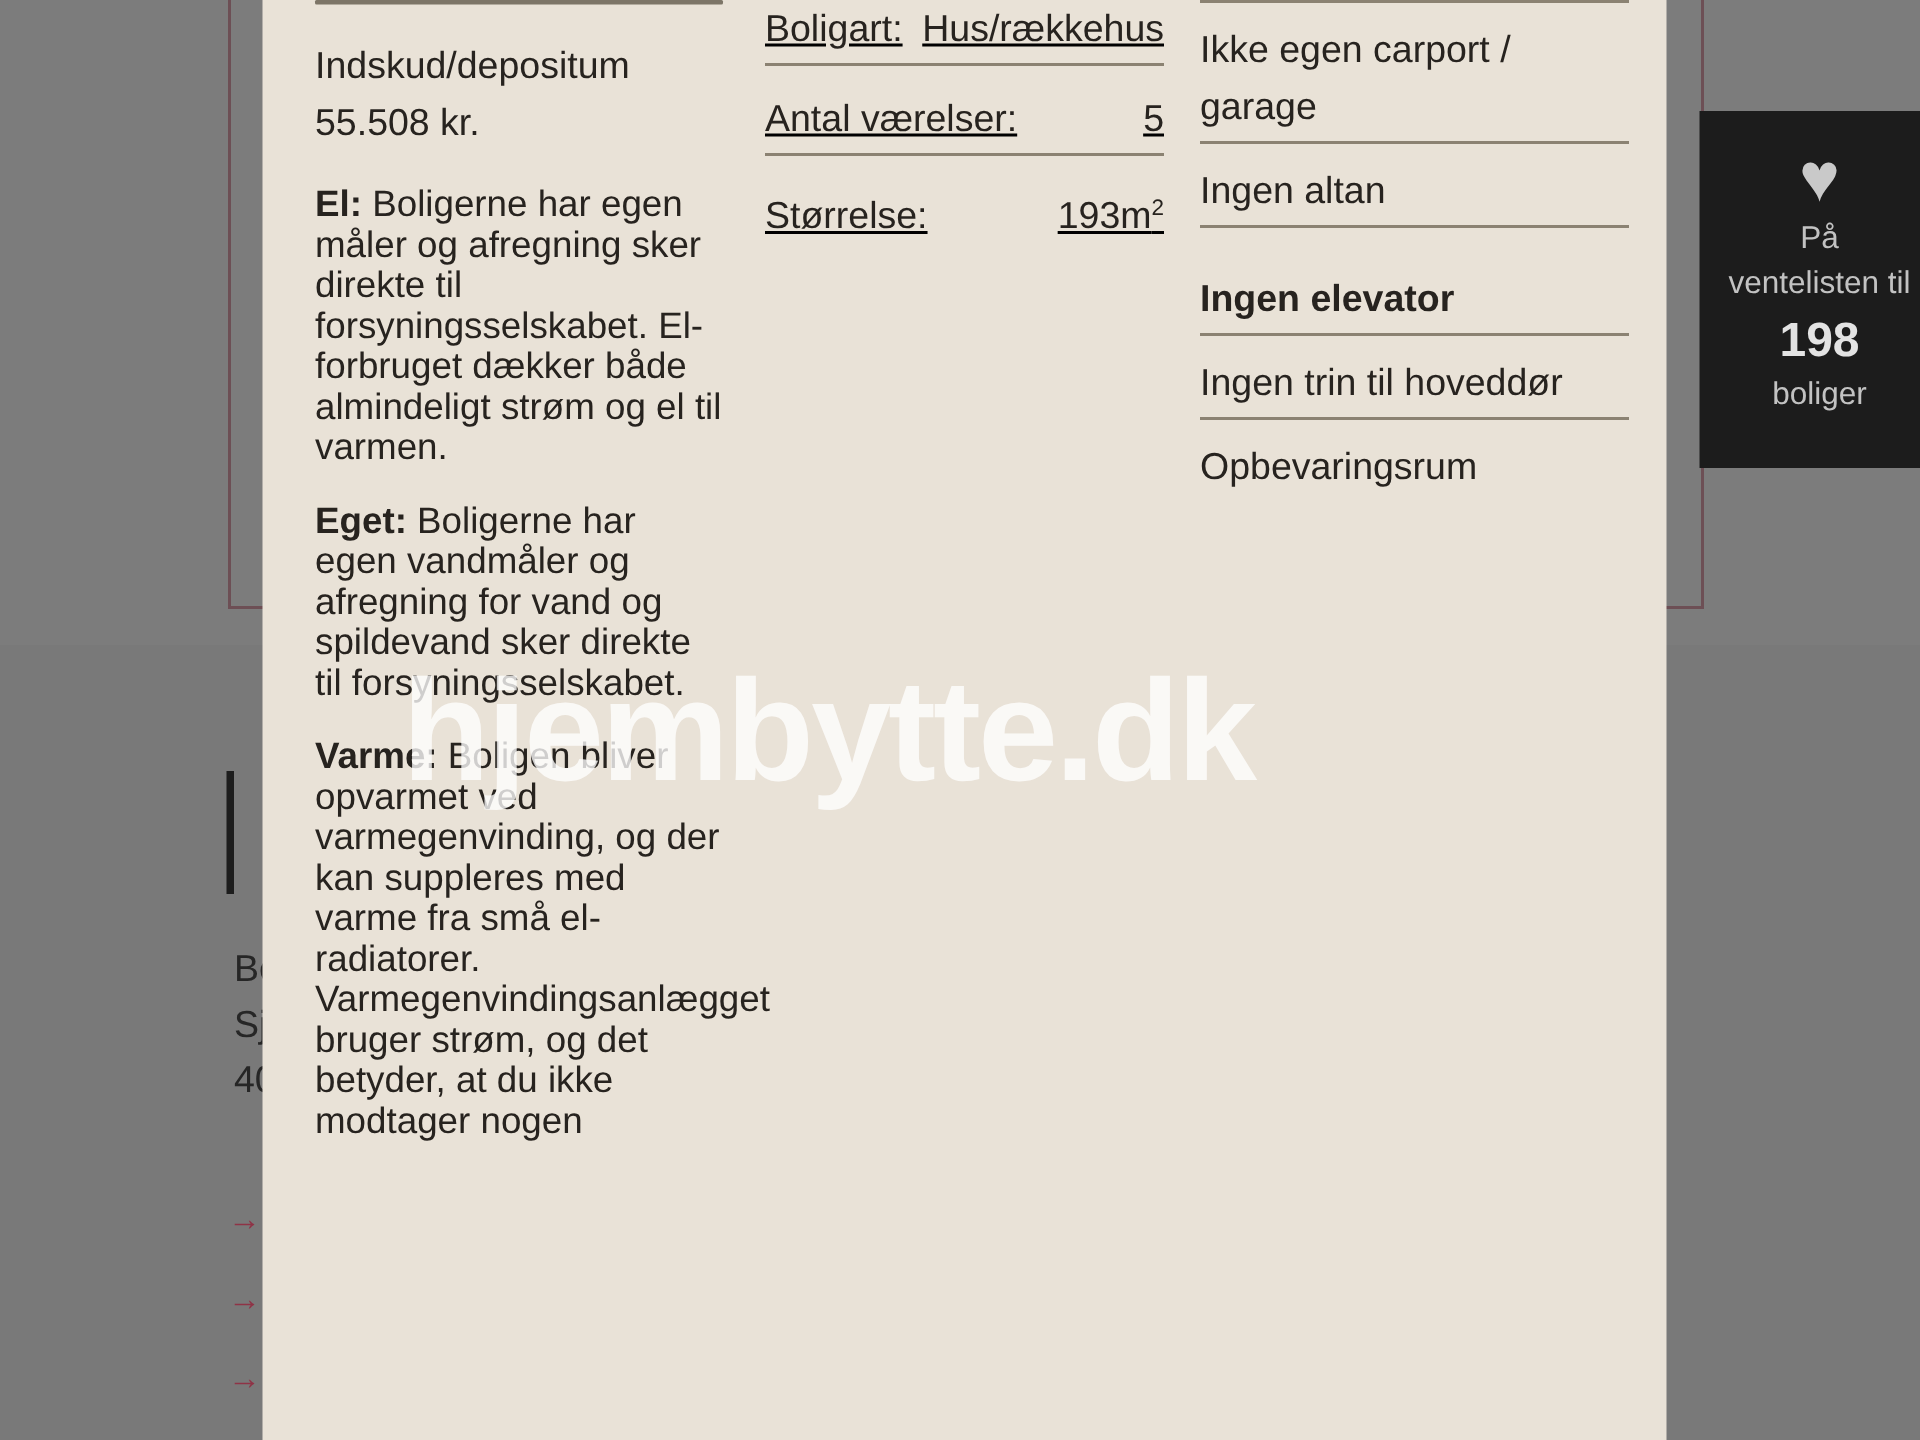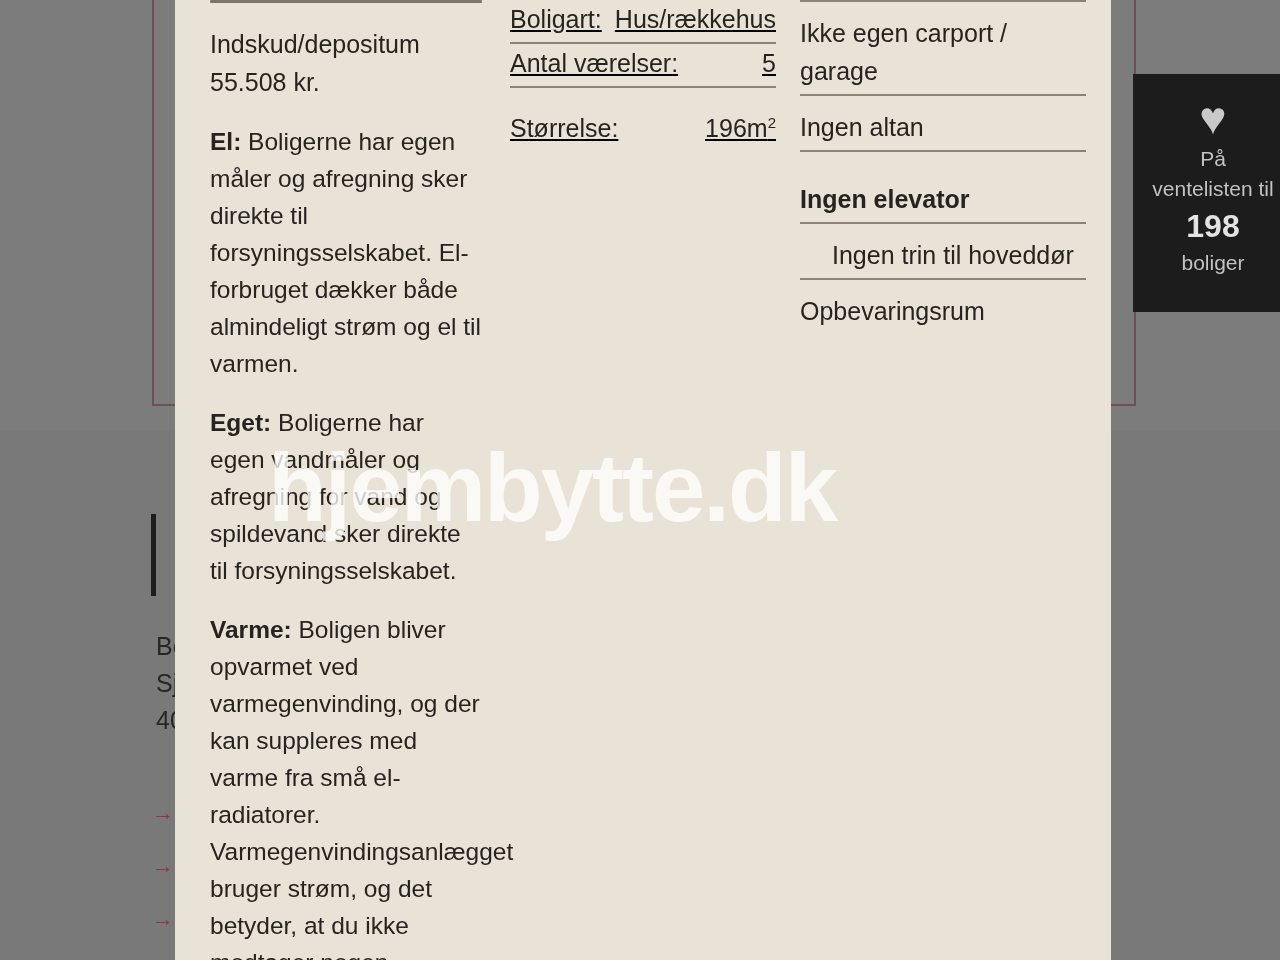--- a/index.html
+++ b/index.html
@@ -142,21 +142,21 @@
   }
   .spec-value {
     font-size: 25px;
     line-height: 38px;
     color: #27231f;
     text-align: left;
   }
 
   .para {
     font-size: 24.5px;
-    line-height: 37px;
+    line-height: 27px;
     color: #27231f;
     margin-top: 22px;
   }
   .para b { font-weight: bold; }
 
   
   .kv-row {
     display: flex;
     justify-content: space-between;
     align-items: baseline;
@@ -273,45 +273,45 @@
         </p>
       </div>
 
       <div class="col-mid">
         <div class="kv-row">
           <span class="kv-key">Boligart:</span>
           <span class="kv-val">Hus/rækkehus</span>
         </div>
         <div class="rule-thin"></div>
 
-        <div class="kv-row" style="gap:12px;">
+        <div class="kv-row" style="margin-top:16px;gap:12px;">
           <span class="kv-key">Antal værelser:</span>
           <span class="kv-val">5</span>
         </div>
         <div class="rule-thin"></div>
 
         <div class="kv-row" style="margin-top:16px;">
           <span class="kv-key">Størrelse:</span>
-          <span class="kv-val"><span>196m</span><sup>2</sup></span>
+          <span class="kv-val"><span>193m</span><sup>2</sup></span>
         </div>
       </div>
 
       <div class="col-right">
         <div class="rule-thin"></div>
 
         <div class="feat-row" style="margin-top:12px;">Ikke egen carport / garage</div>
         <div class="rule-thin"></div>
 
         <div class="feat-row" style="margin-top:12px;">Ingen altan</div>
         <div class="rule-thin"></div>
 
         <div class="feat-row" style="margin-top:28px;font-weight:bold;">Ingen elevator</div>
         <div class="rule-thin"></div>
 
-        <div class="feat-row" style="margin-top:12px;margin-left:32px;">Ingen trin til hoveddør</div>
+        <div class="feat-row" style="margin-top:12px;">Ingen trin til hoveddør</div>
         <div class="rule-thin"></div>
 
         <div class="feat-row" style="margin-top:12px;">Opbevaringsrum</div>
       </div>
 
     </div>
   </div>
 </div>
 
 <div id="waitlist-badge">

